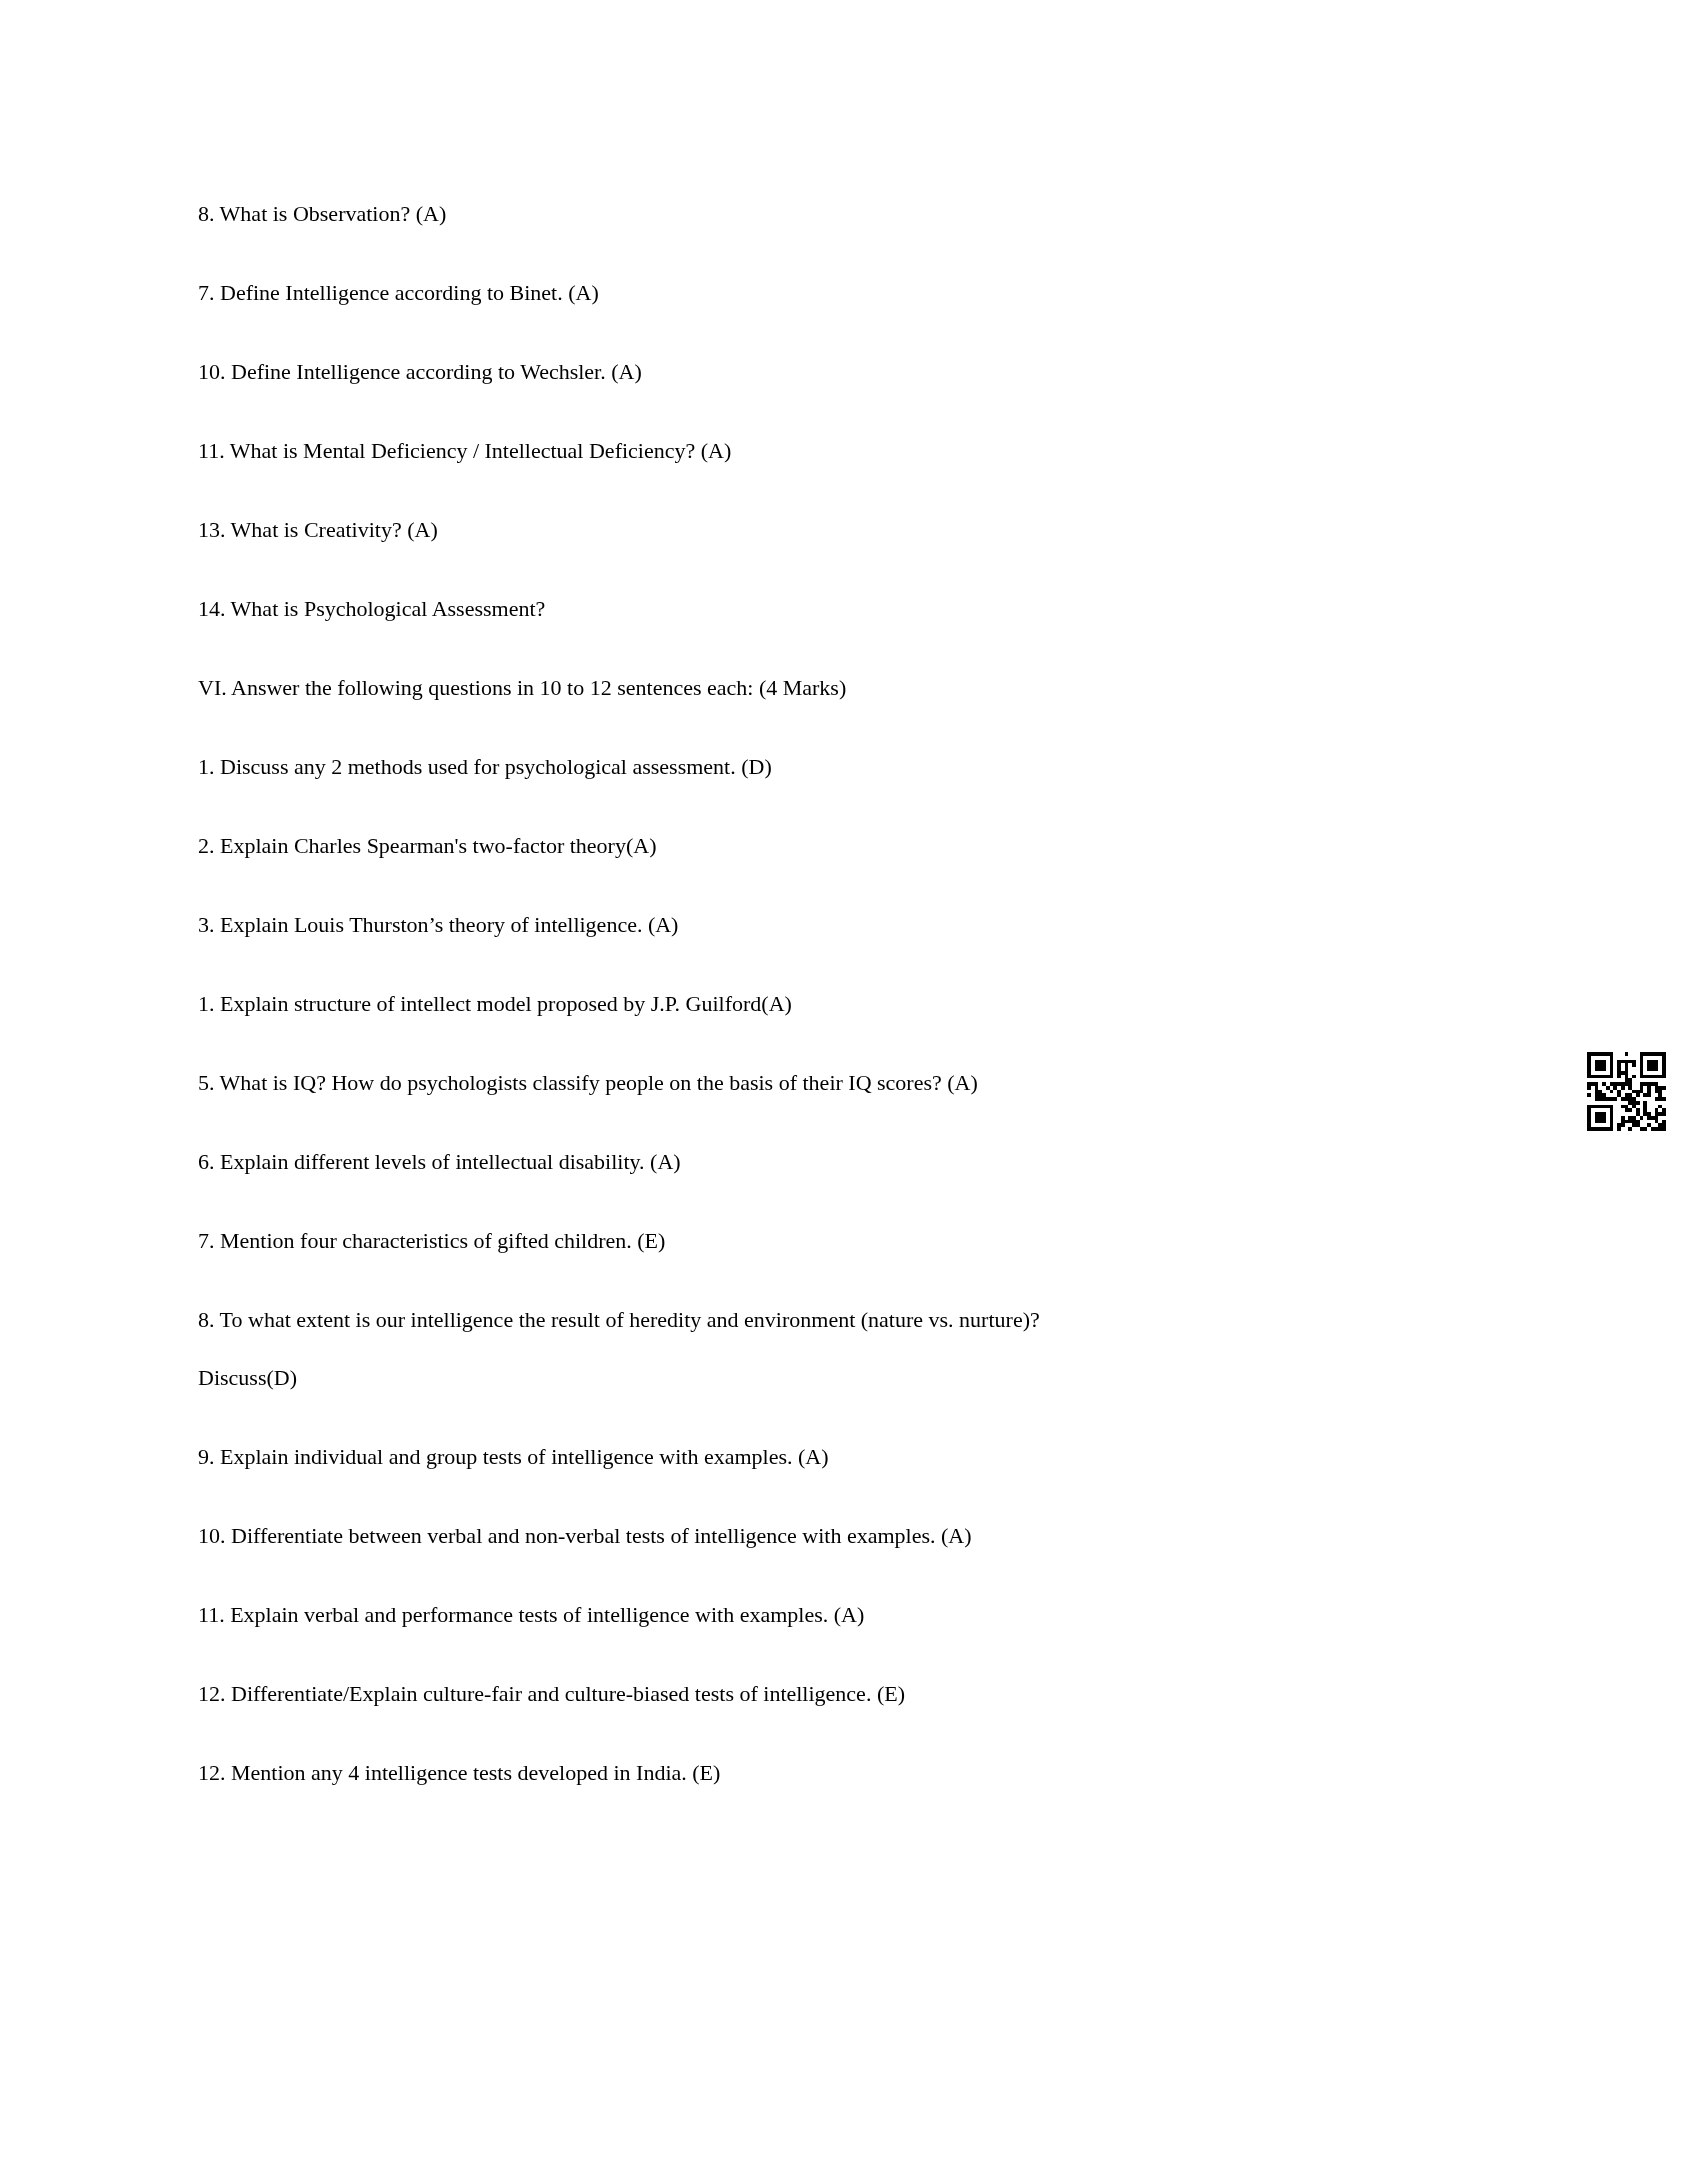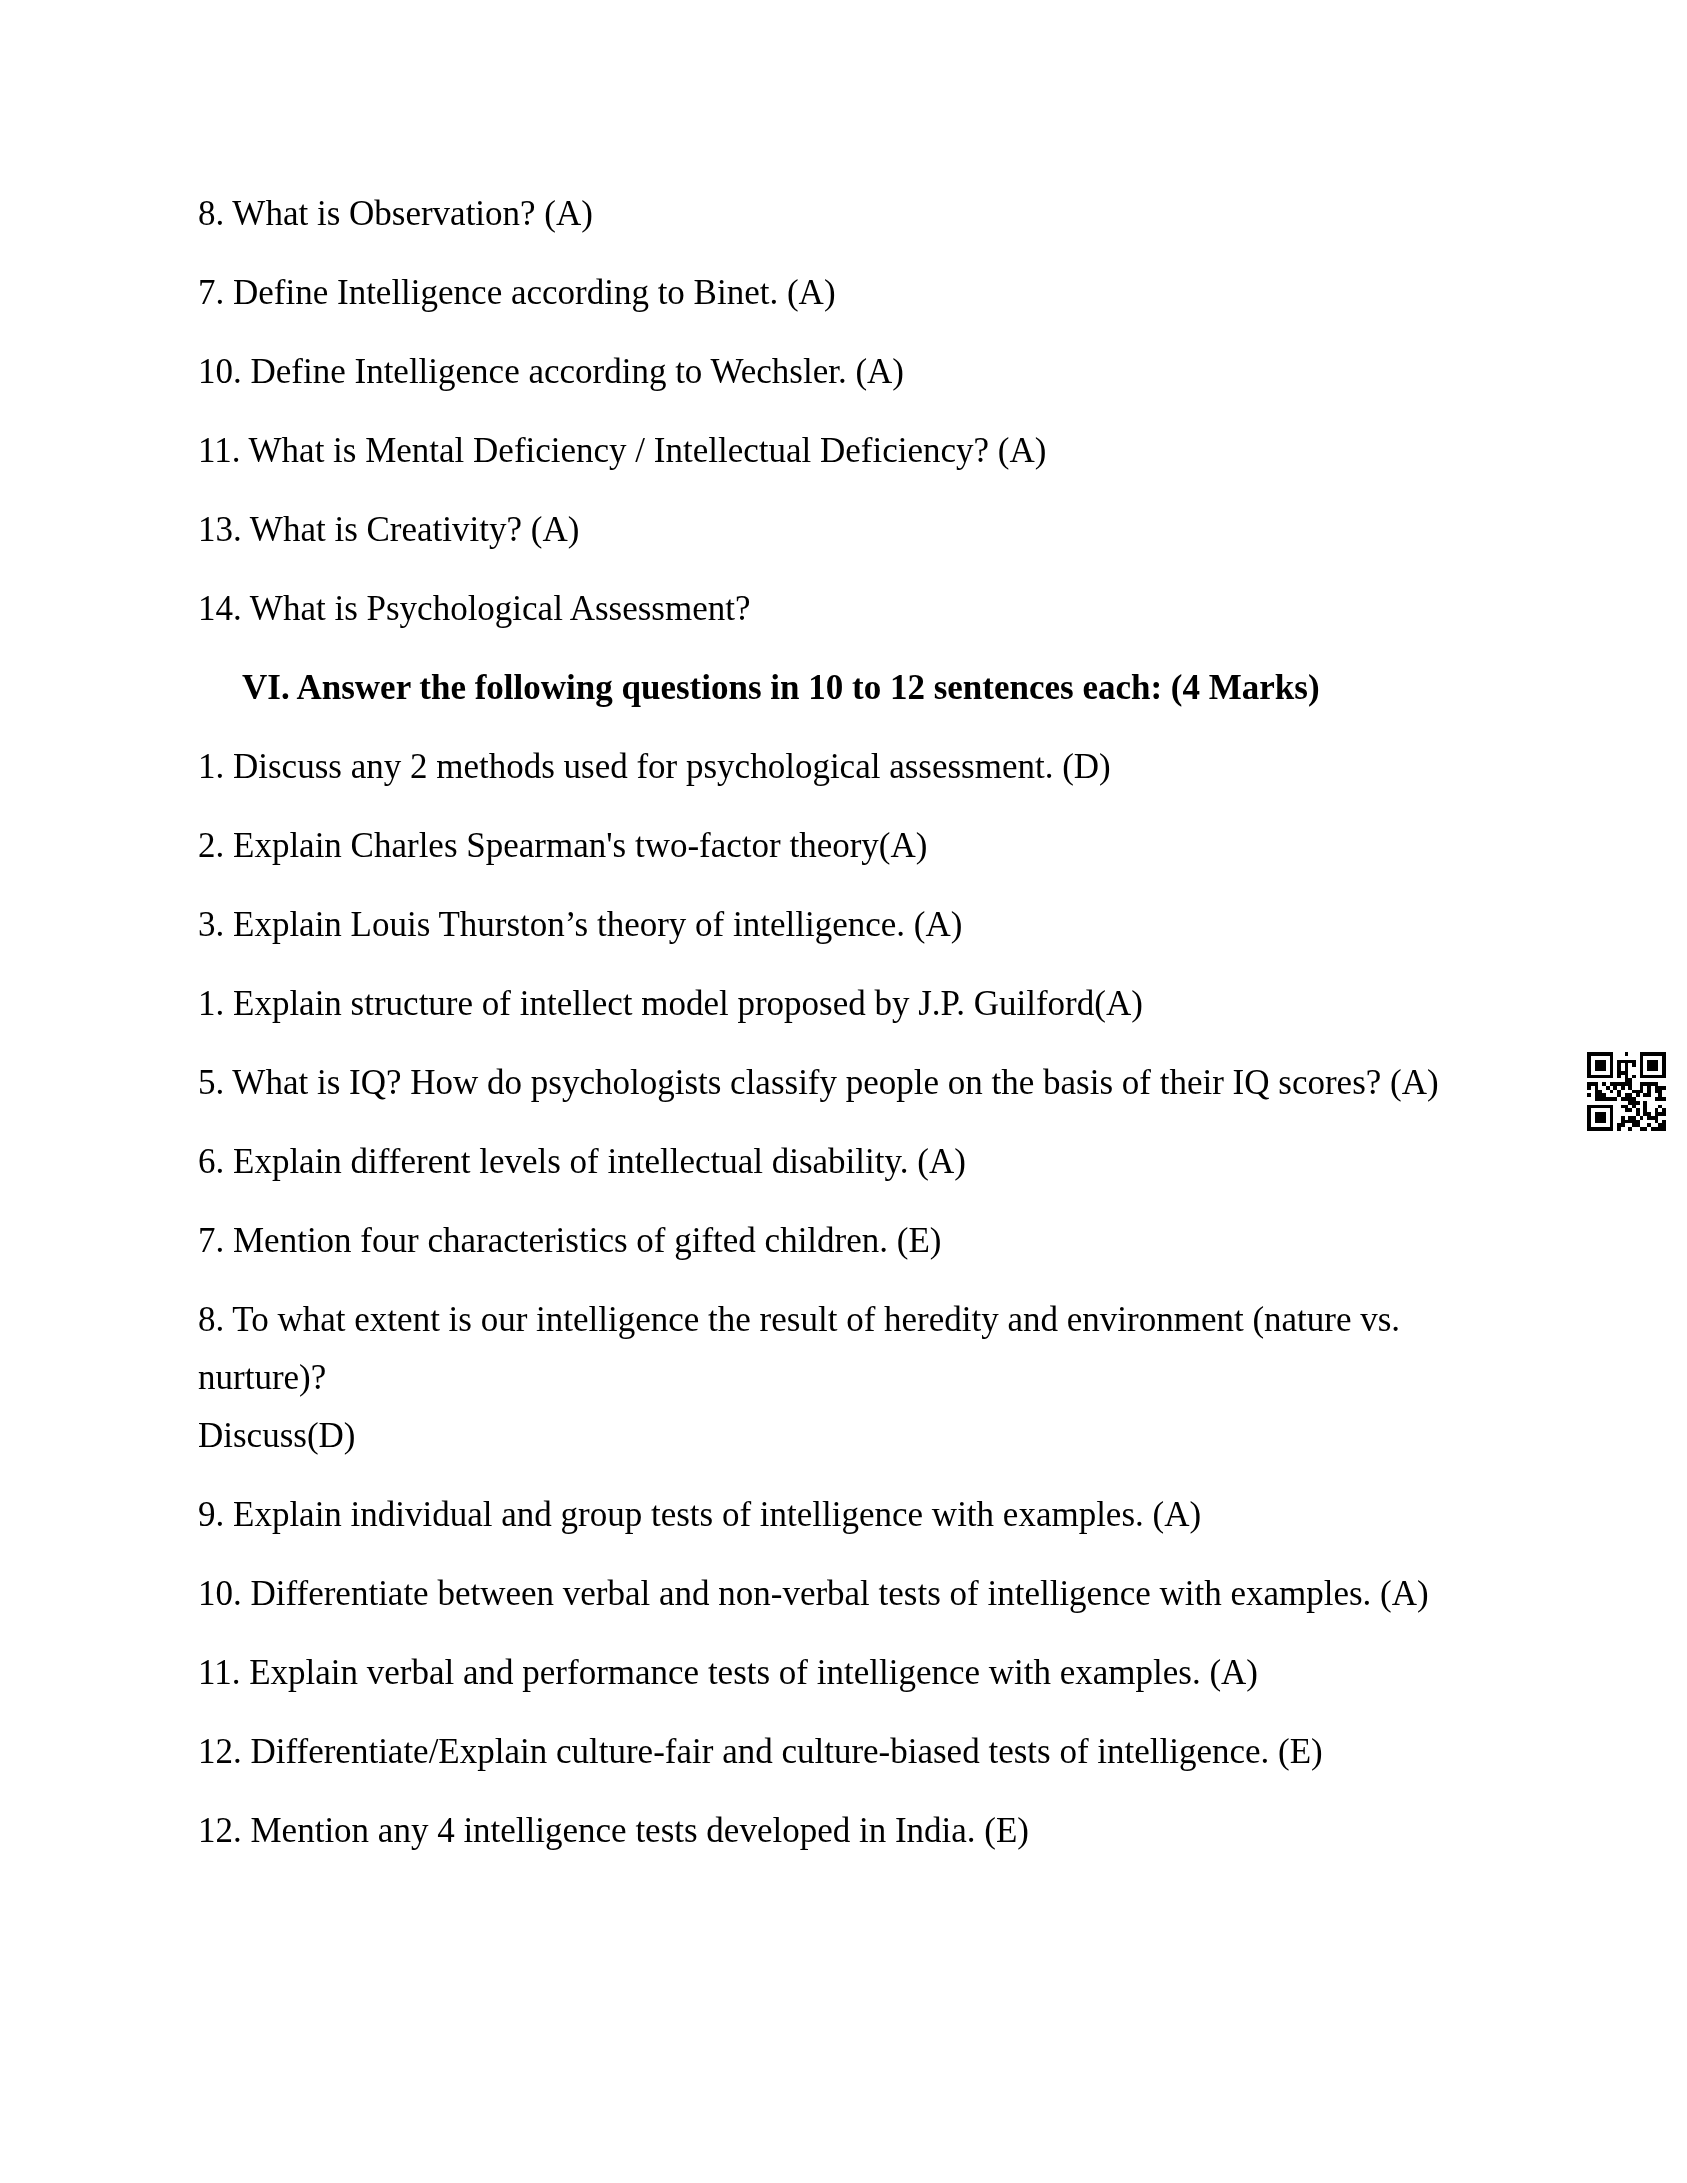--- a/index.html
+++ b/index.html
@@ -12,26 +12,26 @@
     font-family: "Liberation Serif", "DejaVu Serif", serif;
     overflow: hidden;
   }
   .text-block {
     position: absolute;
     left: 198px;
     top: 185px;
     width: 1290px;
   }
   .q {
-    font-size: 35px;
+    font-size: 22px;
     line-height: 58px;
     margin: 0 0 21px 0;
     white-space: pre-line;
   }
-  .heading { font-weight: 700; margin-left: 44px; }
+  .heading { font-weight: 400; }
   .qr {
     position: absolute;
     left: 1587px;
     top: 1052px;
     width: 79px;
     height: 79px;
   }
   .qr svg { display: block; width: 100%; height: 100%; shape-rendering: crispEdges; }
 </style>
 </head>

